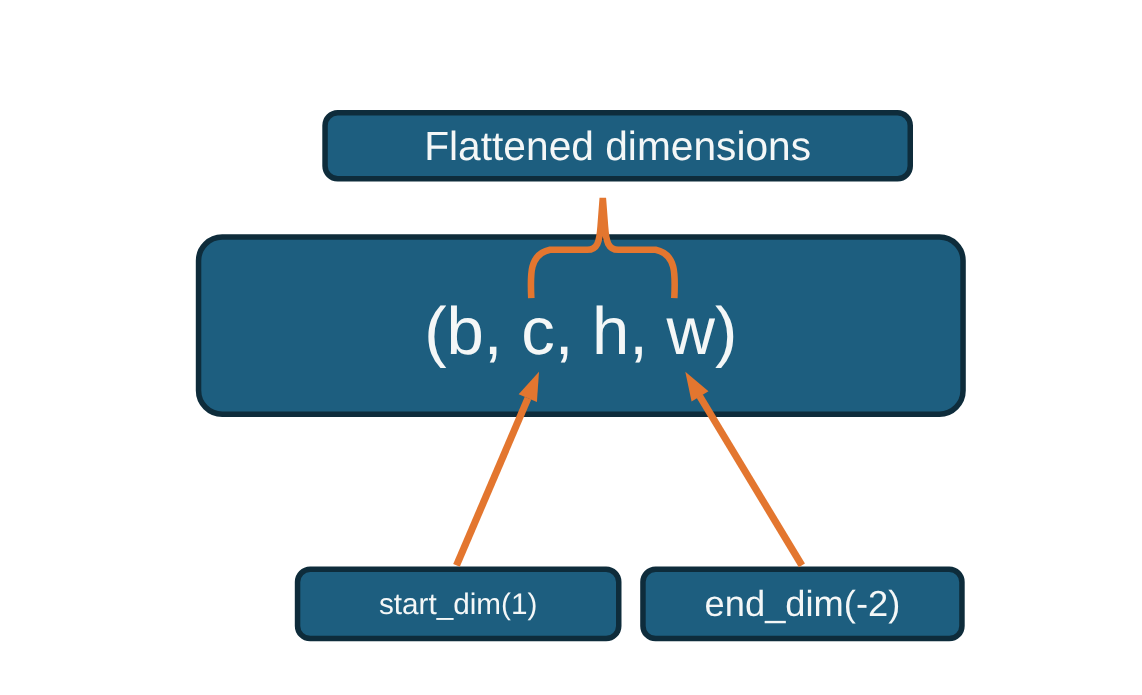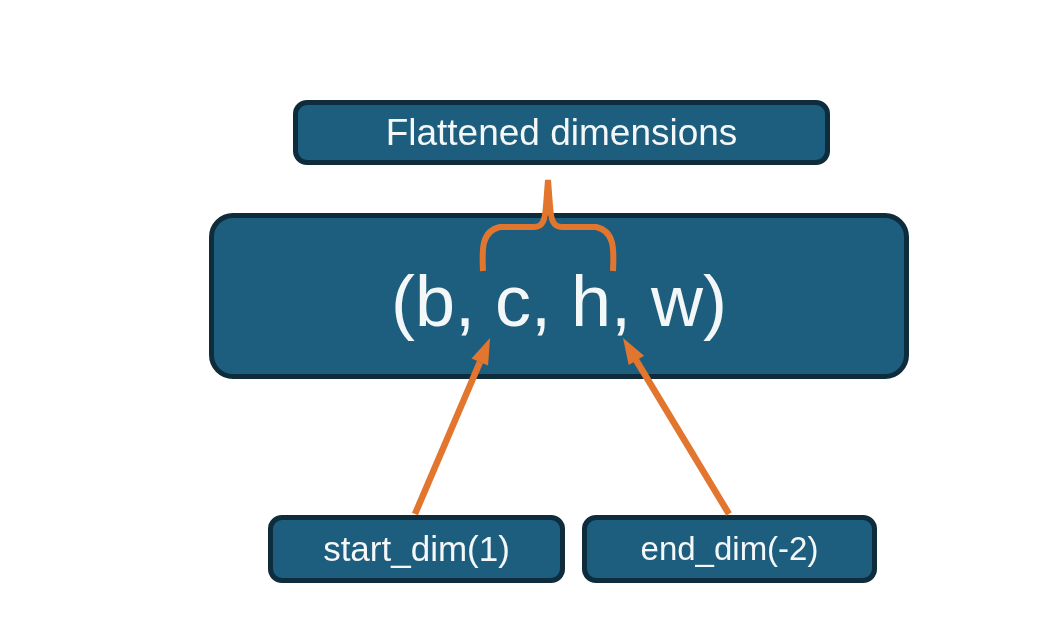--- a/index.html
+++ b/index.html
@@ -25,27 +25,26 @@
     display:flex;align-items:center;justify-content:center;
     color:var(--node-text);
   }
   .node-text{white-space:nowrap;}
   .node.top{
     left:293px;top:100px;width:537px;height:65px;
     border-radius:14px;font-size:37px;
   }
   .node.middle{
     left:178px;top:213px;width:700px;height:166px;
-    border-radius:24px;font-size:72px;
+    border-radius:24px;font-size:61px;
     padding-top:10px;
-    margin-left:31px;
   }
   .node.bl{
     left:268px;top:515px;width:297px;height:68px;
-    border-radius:14px;font-size:35px;
+    border-radius:14px;font-size:27px;
   }
   .node.br{
     left:582px;top:515px;width:295px;height:68px;
     border-radius:14px;font-size:33px;
   }
   svg.overlay{
     position:absolute;left:0;top:0;width:1038px;height:632px;
     pointer-events:none;z-index:5;
   }
   svg .stroke{stroke:var(--accent);fill:none;}

